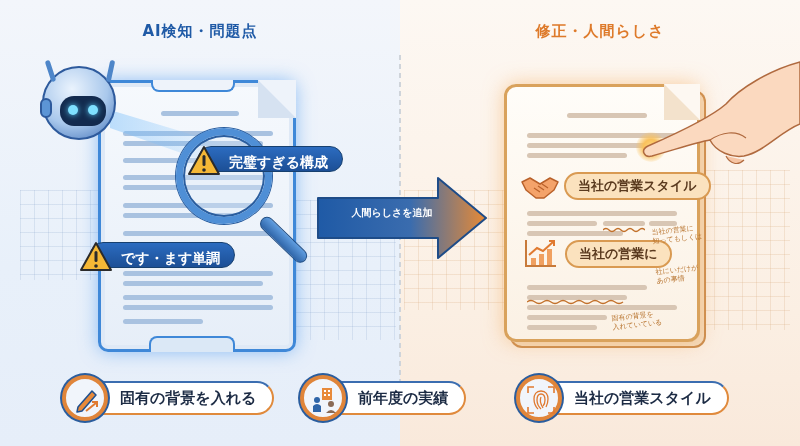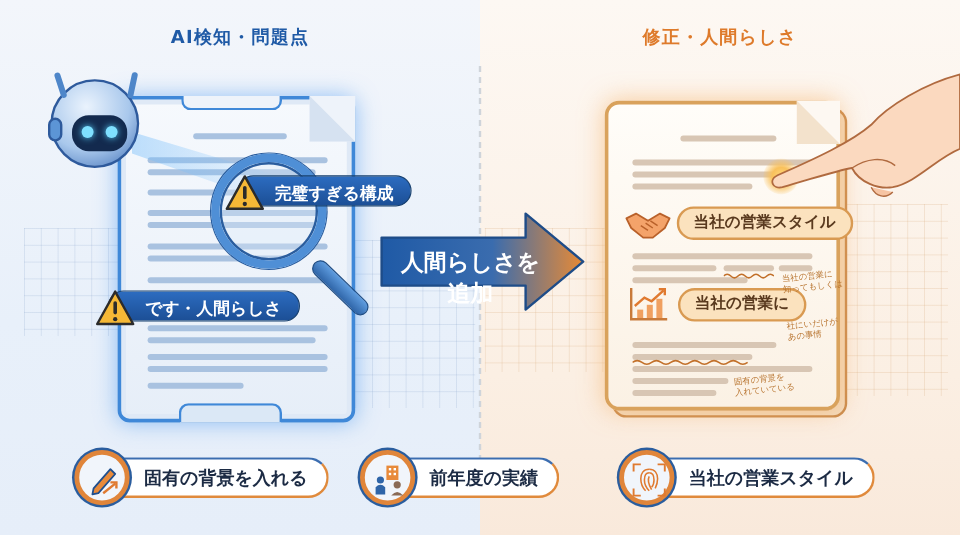--- a/index.html
+++ b/index.html
@@ -55,21 +55,21 @@
   .handle { position: absolute; left: 262px; top: 212px; width: 60px; height: 14px; border-radius: 7px;
     background: linear-gradient(180deg,#5f9de0,#2f65a8); transform: rotate(44deg); transform-origin: 0 50%; border: 1px solid #214f86; }
 
   .tag-blue { position: absolute; height: 26px; border-radius: 15px; background: linear-gradient(180deg,#2c6cc0,#1c4f96);
     color: #fff; font-size: 14px; font-weight: bold; line-height: 30px; padding: 0 14px 0 30px; white-space: nowrap;
     border: 1px solid #17406f; }
   .warn { position: absolute; left: -12px; top: -2px; width: 34px; height: 32px; }
 
   
   .arrow { position: absolute; left: 316px; top: 176px; width: 172px; height: 84px; }
-  .arrow-label { position: absolute; left: 326px; top: 206px; width: 132px; color: #fff; font-size: 19px; font-weight: bold; text-align: center; }
+  .arrow-label { position: absolute; left: 326px; top: 206px; width: 132px; color: #fff; font-size: 10px; font-weight: bold; text-align: center; }
 
   
   .doc-right { position: absolute; left: 504px; top: 84px; width: 196px; height: 258px;
     background: linear-gradient(180deg,#fffdf9,#fbf1e4); border: 3px solid #d9a25c; border-radius: 12px;
     box-shadow: 0 0 20px rgba(245,170,90,0.55), 6px 6px 0 -2px #f3dcc0, 6px 6px 0 0 #c98b4e; }
   .doc-right .fold { position: absolute; right: -3px; top: -3px; width: 0; height: 0;
     border-left: 36px solid #f3e2cc; border-top: 36px solid #fdf8f2; }
   .tag-orange { position: absolute; height: 28px; border-radius: 14px; background: #fbe2be; border: 2px solid #d99a52;
     color: #5a3a1f; font-size: 13px; font-weight: bold; line-height: 24px; padding: 0 12px; white-space: nowrap; }
   .note { position: absolute; color: #b8742f; font-size: 7px; line-height: 9px; transform: rotate(-6deg); font-family: "DejaVu Sans", sans-serif; }
@@ -142,21 +142,21 @@
     <circle cx="17" cy="25" r="1.8" fill="#2b2b2b"></circle>
   </svg>
   <span>完璧すぎる構成</span>
 </div>
 <div class="tag-blue" style="left:90px;top:242px;">
   <svg class="warn" viewBox="0 0 34 32">
     <path d="M17 2 L32 29 L2 29 Z" fill="#f5b836" stroke="#2b2b2b" stroke-width="2" stroke-linejoin="round"></path>
     <rect x="15.5" y="10" width="3" height="11" rx="1.5" fill="#2b2b2b"></rect>
     <circle cx="17" cy="25" r="1.8" fill="#2b2b2b"></circle>
   </svg>
-  <span>です・人間らしさ</span>
+  <span>です・ます単調</span>
 </div>
 
 <svg class="arrow" viewBox="0 0 172 84">
   <defs>
     <linearGradient id="ag" x1="0" x2="1" y1="0" y2="0">
       <stop offset="0" stop-color="#1f5aa6"></stop>
       <stop offset="0.55" stop-color="#3a6cae"></stop>
       <stop offset="1" stop-color="#e88a35"></stop>
     </linearGradient>
   </defs>

